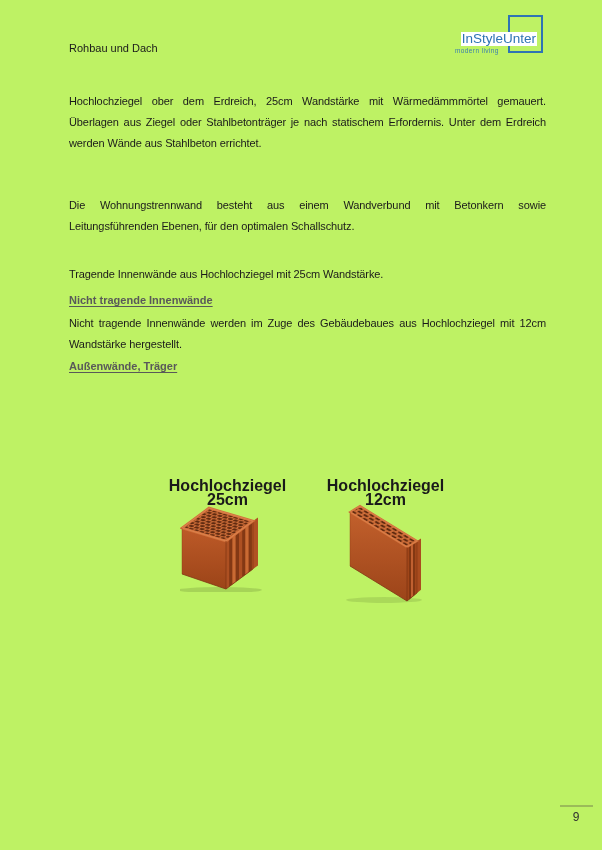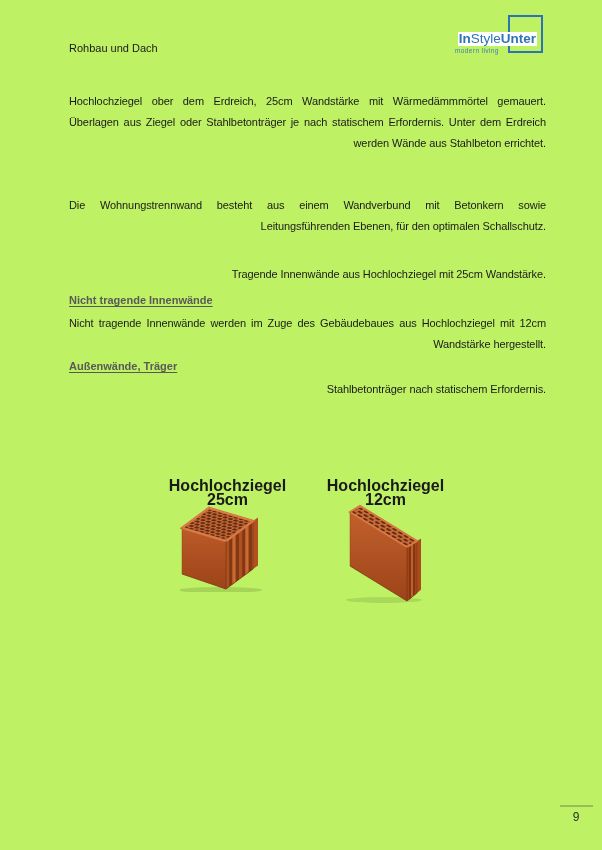--- a/index.html
+++ b/index.html
@@ -7,33 +7,33 @@
   .page{position:absolute;left:0;top:0;width:602px;height:850px;background:#bef264;
         font-family:"Liberation Sans",sans-serif;color:#1a1a1a;}
 
   
   .doc-title{position:absolute;left:69px;top:41px;font-size:11px;line-height:14px;color:#1a1a1a;}
   .logo{position:absolute;left:452px;top:13px;width:92px;height:46px;}
   .logo-square{position:absolute;left:56px;top:2px;width:31px;height:34px;
                border:2px solid #2e74b5;}
   .logo-text{position:absolute;top:19px;right:7px;background:#ffffff;padding:0 1px;
              font-size:13.5px;line-height:14px;color:#2e74b5;white-space:nowrap;}
-  .logo-text .b{font-weight:bold;}
+  .logo-text .b{font-weight:normal;}
   .logo-text .l{font-weight:normal;}
   .logo-tagline{position:absolute;left:3px;top:34px;font-size:6.5px;line-height:7px;
                 color:#2e74b5;letter-spacing:0.4px;opacity:.9;}
 
   
   .sec-head{position:absolute;left:69px;width:477px;font-size:11px;line-height:14px;
             font-weight:bold;color:#595959;text-decoration:underline;
             text-underline-offset:2px;}
   .para{position:absolute;left:69px;width:477px;font-size:11px;letter-spacing:-0.1px;}
   .line{display:block;width:477px;line-height:21px;}
   .line.just{text-align:justify;text-align-last:justify;}
-  .line.end{text-align:right;}
+  .line.end{text-align:left;}
 
   
   .caption{position:absolute;font-size:16px;line-height:14px;font-weight:bold;
            text-align:center;color:#1a1a1a;}
   .brick{position:absolute;}
 
   
   .pg-line{position:absolute;left:560px;top:805px;width:33px;height:2px;background:#9bbb59;}
   .pg-num{position:absolute;left:556px;top:809px;width:40px;text-align:center;
           font-size:12px;line-height:16px;color:#303030;}
@@ -66,23 +66,20 @@
     <span class="line end">Tragende Innenwände aus Hochlochziegel mit 25cm Wandstärke.</span>
   </div>
 
   <div class="sec-head" style="top:293px">Nicht tragende Innenwände</div>
   <div class="para" style="top:313px">
     <span class="line just">Nicht tragende Innenwände werden im Zuge des Gebäudebaues aus Hochlochziegel mit 12cm</span>
     <span class="line end">Wandstärke hergestellt.</span>
   </div>
 
   <div class="sec-head" style="top:359px">Außenwände, Träger</div>
-  <div class="para" style="top:379px">
-    <span class="line end">Stahlbetonträger nach statischem Erfordernis.</span>
-  </div>
 
   <div class="caption" style="left:150px;top:479px;width:155px">Hochlochziegel 25cm</div>
   <div class="caption" style="left:308px;top:479px;width:155px">Hochlochziegel 12cm</div>
 
   <svg class="brick" style="left:180px;top:504px" width="86" height="88" viewBox="0 0 86 88">
     <defs>
       <linearGradient id="fgA" x1="0" y1="0" x2="0" y2="1">
         <stop offset="0" stop-color="#bd5a28"></stop>
           <stop offset="1" stop-color="#9c4418"></stop>
       </linearGradient>

